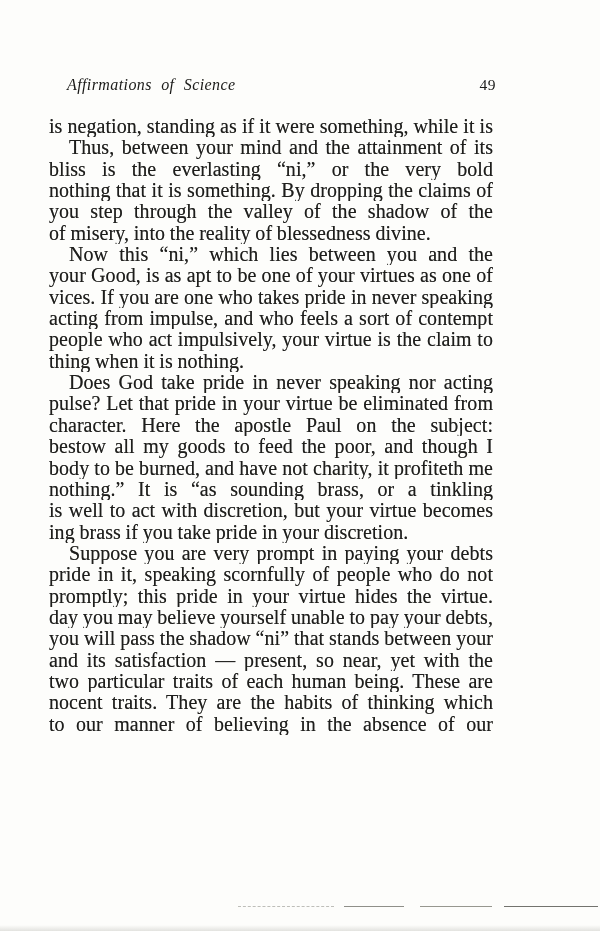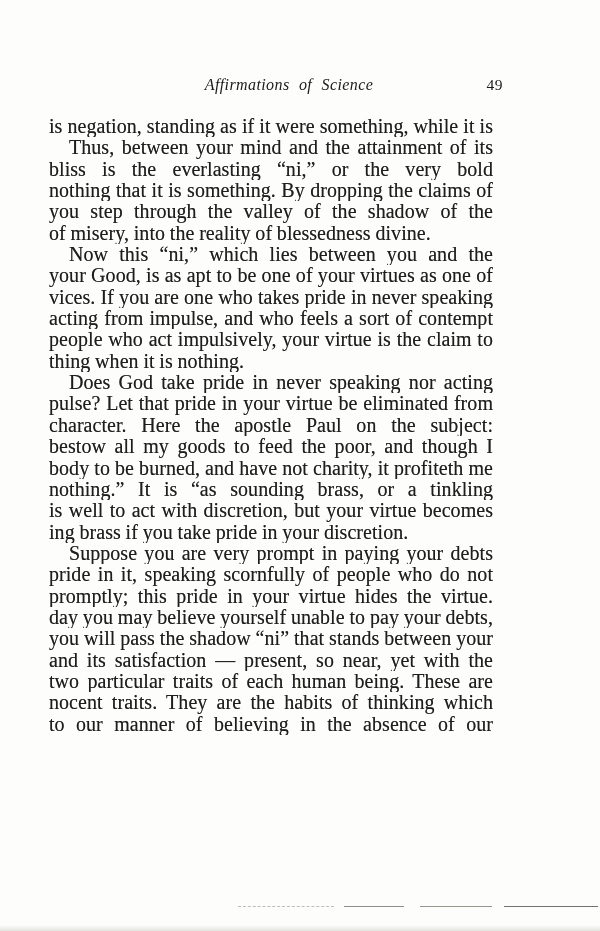--- a/index.html
+++ b/index.html
@@ -19,30 +19,29 @@
   
   .running-head {
     position: absolute;
     left: 67px;
     top: 76px;
     width: 444px;
     height: 22px;
   }
   .running-head .title {
     display: block;
-    text-align: center;
     font-style: italic;
     font-size: 16px;
     letter-spacing: 0.4px;
     word-spacing: 5px;
     color: #1b1b19;
   }
   .running-head .page-number {
     position: absolute;
-    right: 8px;
+    right: 15px;
     top: 0;
     font-size: 15.5px;
     letter-spacing: 0.5px;
     color: #1b1b19;
   }
   
   .body-text {
     position: absolute;
     left: 49px;
     top: 116px;

